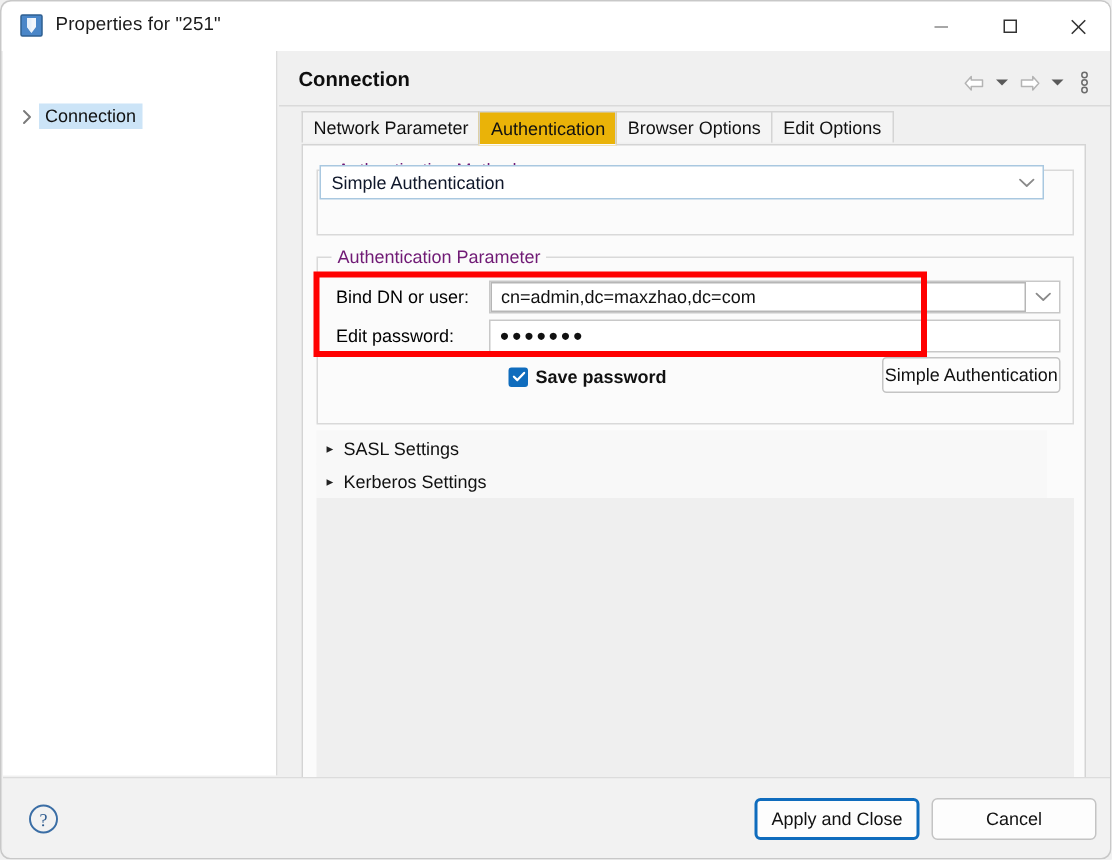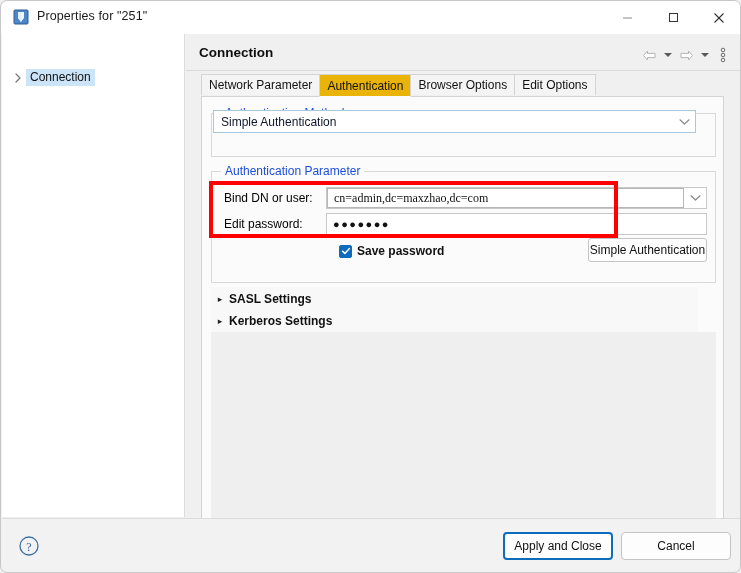--- a/index.html
+++ b/index.html
@@ -151,21 +151,21 @@
   .group {
     position: absolute;
     border: 1px solid #d9d9d9;
     background: transparent;
   }
   .group-title {
     position: absolute; top: -8px; left: 9px;
     background: #fbfbfb;
     padding: 0 4px;
     font-size: 12px;
-    color: #1d4ed8;
+    color: #701a75;
     white-space: nowrap;
   }
 
   #grp-method { left: 9px; top: 16px; width: 505px; height: 44px; }
   #grp-param  { left: 9px; top: 74px; width: 505px; height: 112px; }
 
   
   .combo {
     position: absolute;
     background: #ffffff;
@@ -180,21 +180,21 @@
   }
   #combo-method { left: 11px; top: 13px; width: 483px; height: 23px; }
 
   .txt {
     position: absolute;
     background: #ffffff;
     border: 1px solid #c8c8c8;
     font-size: 12px; color: #111;
     display: flex; align-items: center;
     padding-left: 6px;
-    font-family: Liberation Serif, serif;
+    font-family: Liberation Sans, sans-serif;
     outline: none;
     white-space: nowrap; overflow: hidden;
   }
 
   .fieldlabel {
     position: absolute;
     font-size: 12px; color: #000000;
     white-space: nowrap;
   }
 
@@ -252,21 +252,21 @@
     display: flex; align-items: center;
     background: #f8f8f8;
     cursor: default;
   }
   #exp-sasl { top: 190px; }
   #exp-kerb { top: 212px; }
   .exp-arrow {
     width: 18px; display: flex; align-items: center; justify-content: center;
     font-size: 9px; color: #222;
   }
-  .exp-label { font-size: 12px; font-weight: bold; color: #111; }
+  .exp-label { font-size: 12px; font-weight: normal; color: #111; }
 
   #filler {
     position: absolute; left: 9px; top: 235px;
     width: 505px; height: 195px;
     background: #efefef;
   }
 
   
   #footer {
     position: absolute; left: 1px; top: 517px;

